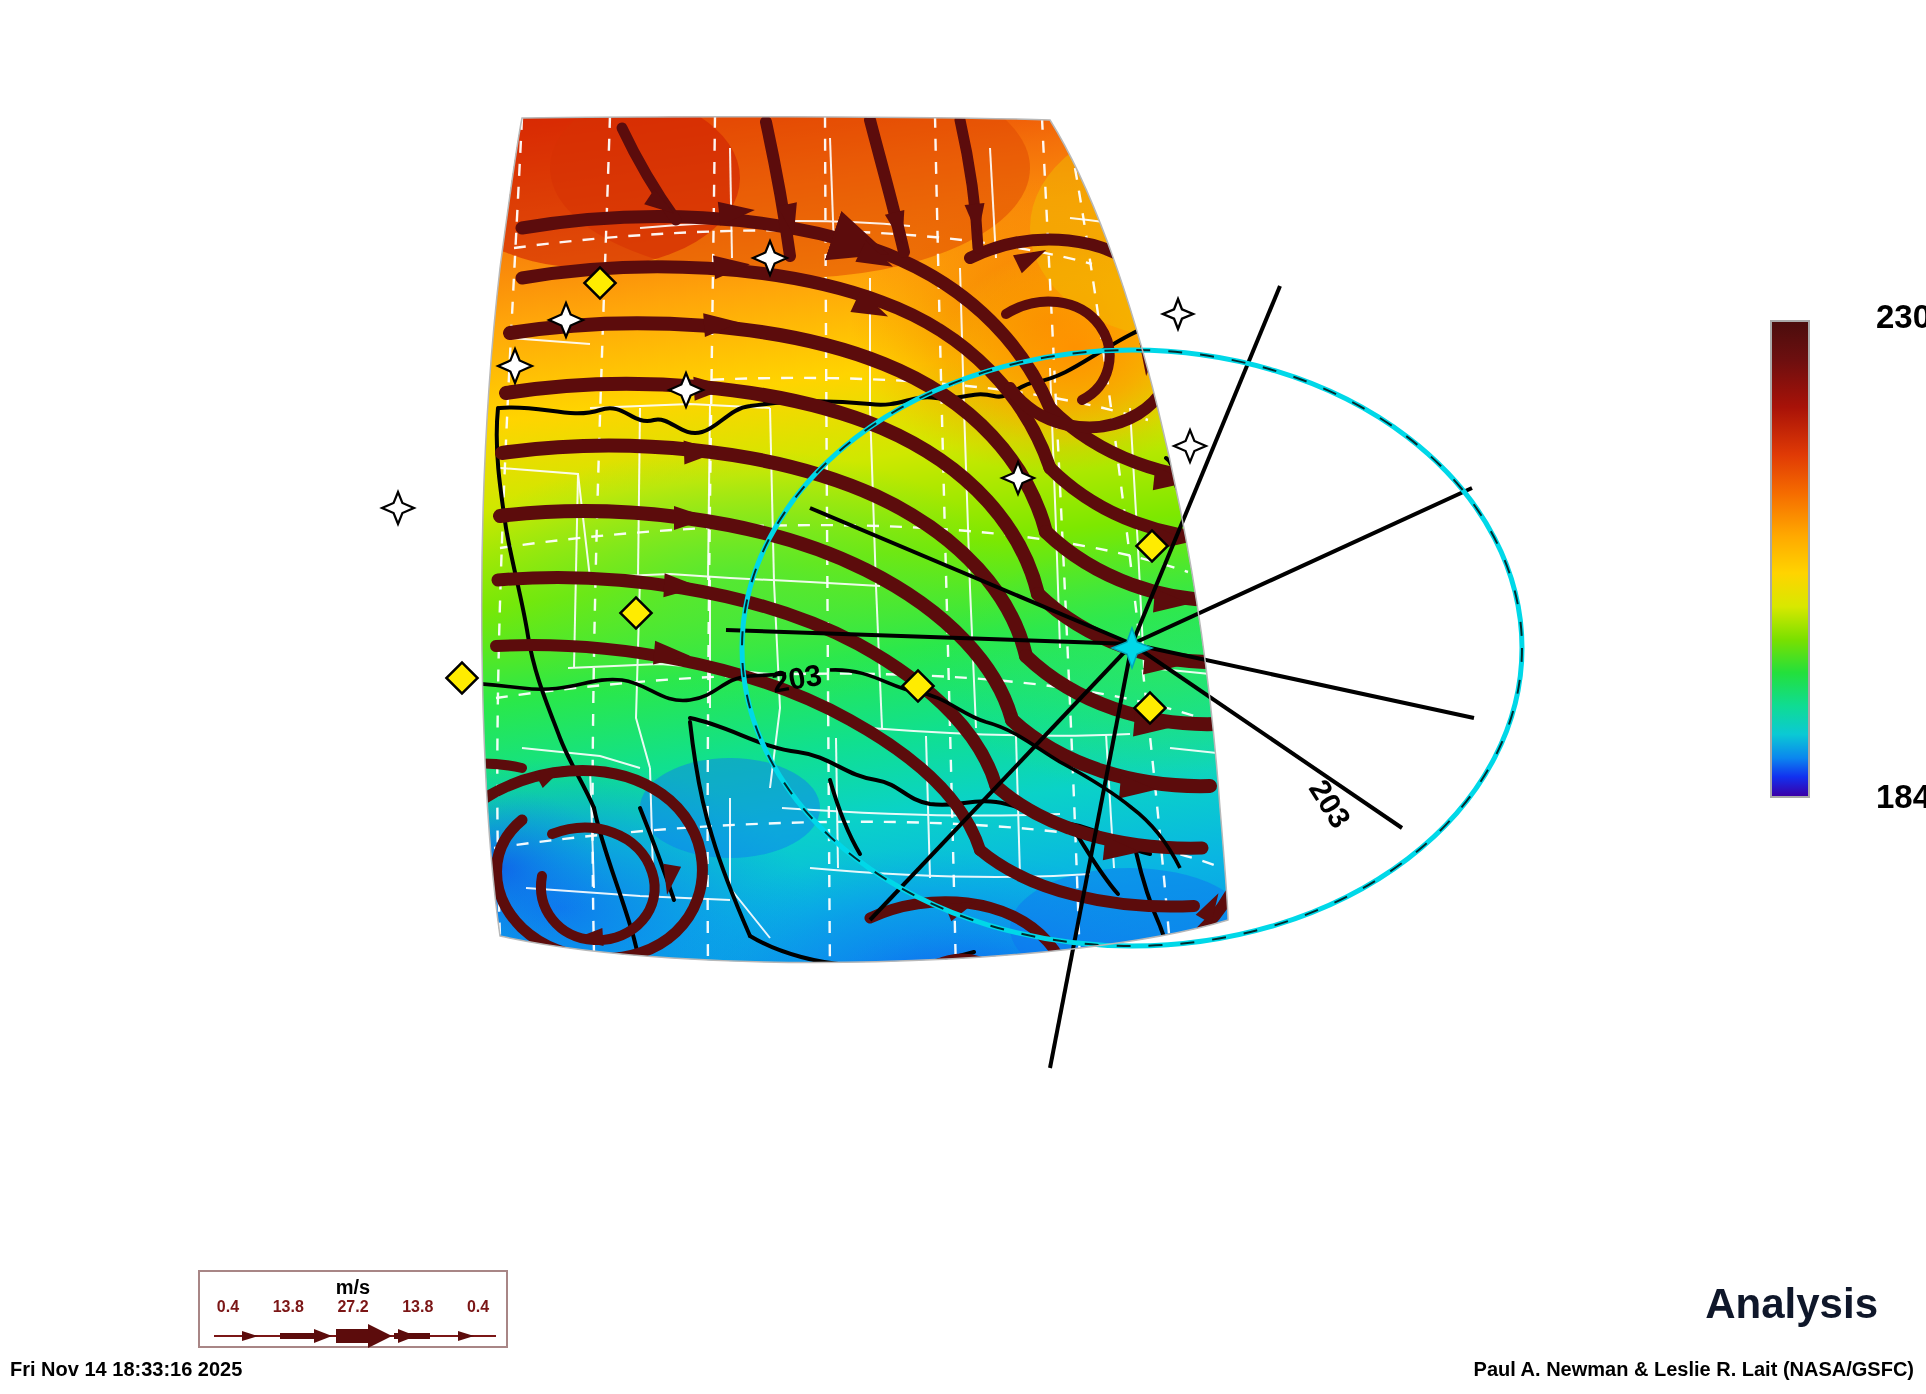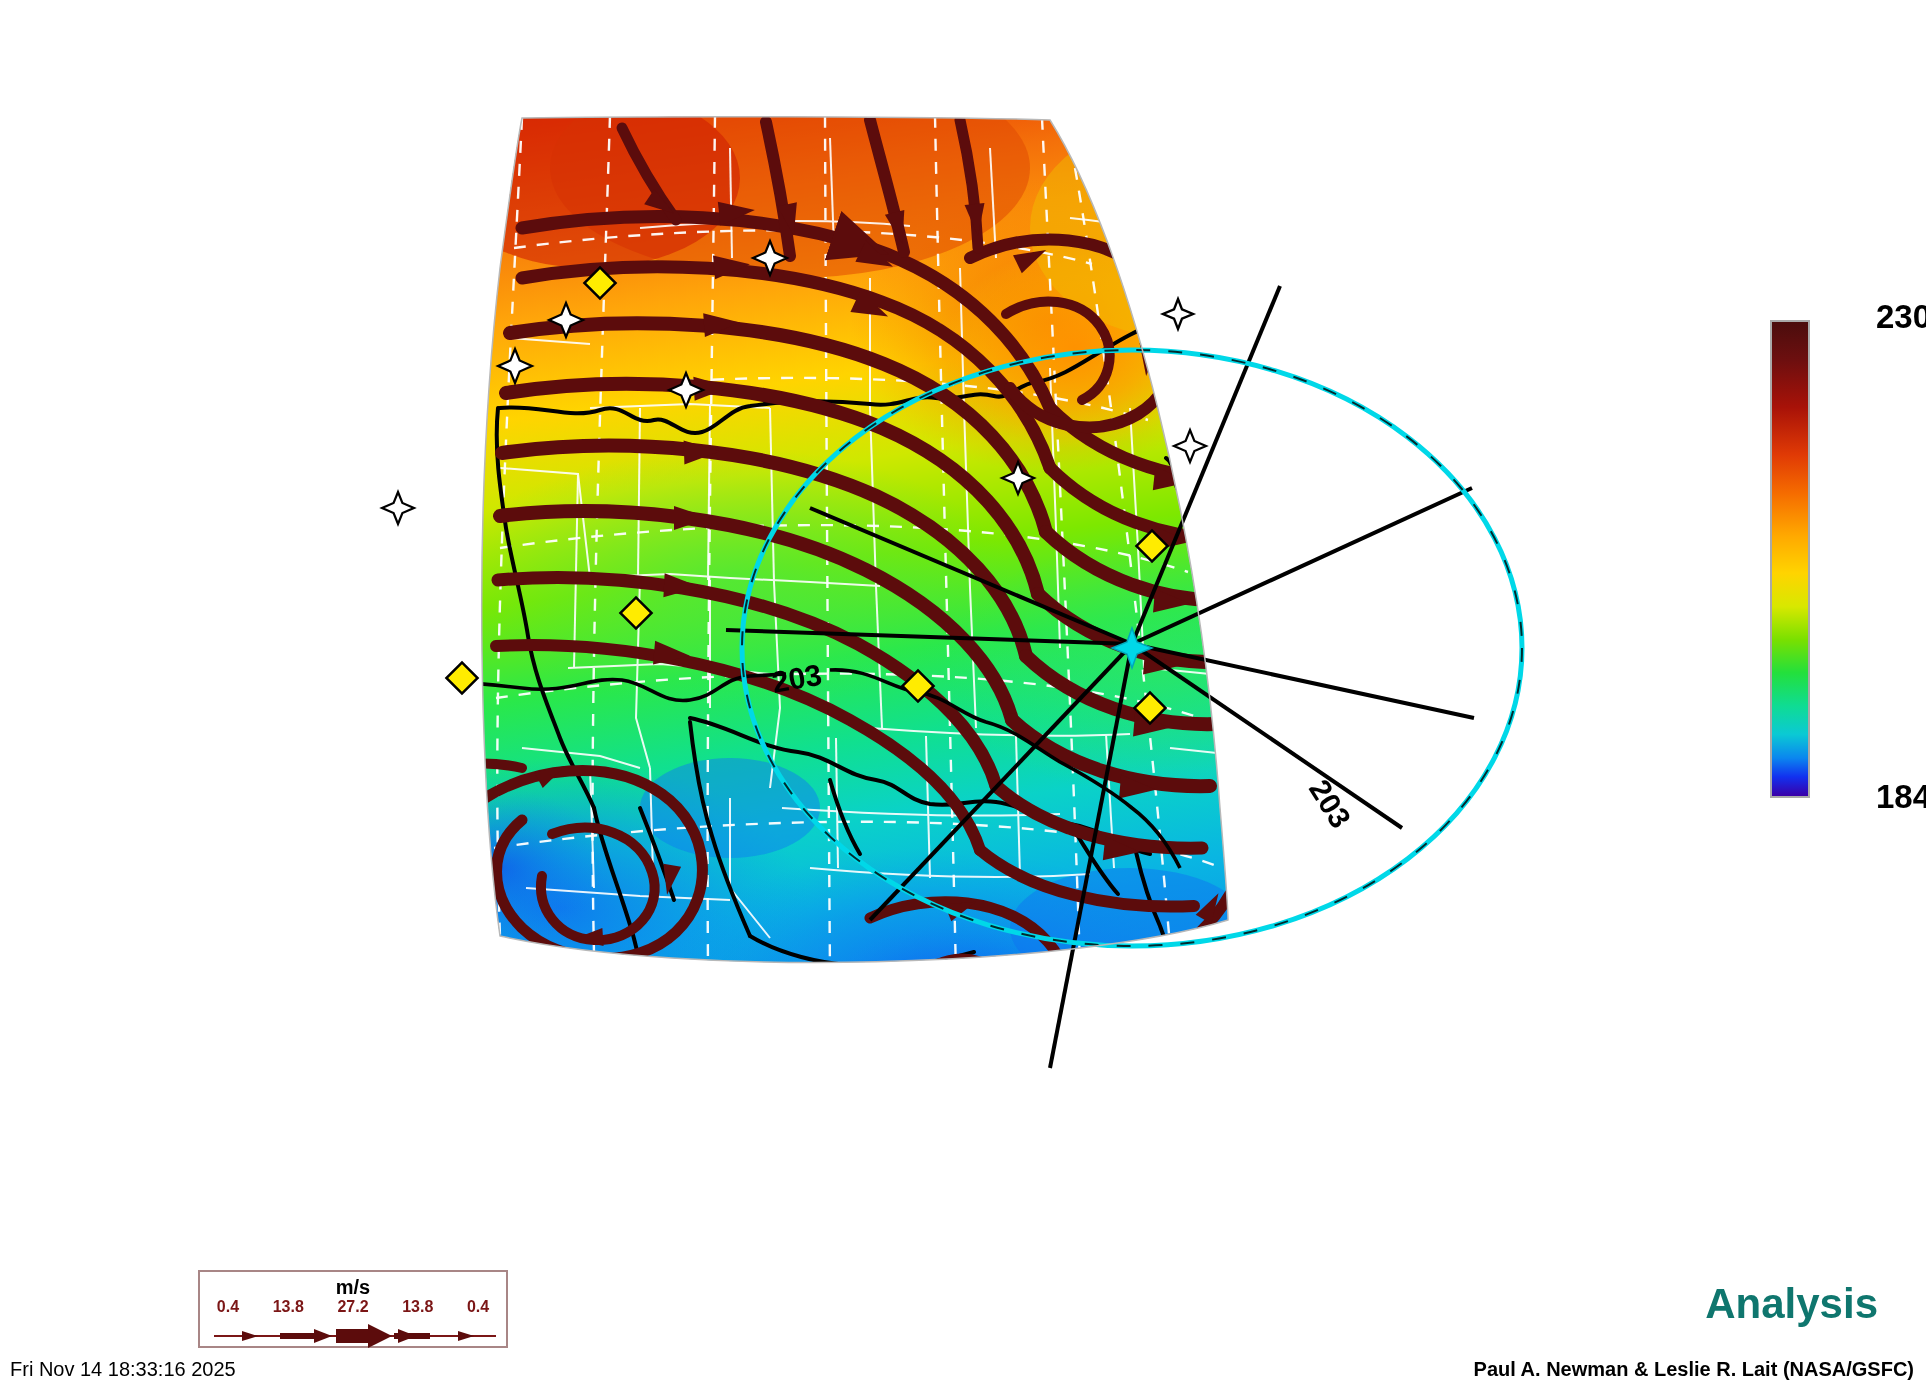--- a/index.html
+++ b/index.html
@@ -21,22 +21,22 @@
 
   .legend-box{position:absolute;left:198px;top:1270px;width:310px;height:78px;
               border:2px solid #a88686;box-sizing:border-box;background:#fff;}
   .legend-unit{position:absolute;left:0;right:0;top:4px;text-align:center;
                font-size:20px;font-weight:bold;color:#000;}
   .legend-vals{position:absolute;left:0;right:0;top:26px;display:flex;
                justify-content:space-around;font-size:16px;font-weight:bold;color:#7b1616;}
   .legend-arrows{position:absolute;left:0;right:0;top:52px;height:24px;}
 
   .analysis{position:absolute;right:48px;top:1280px;font-size:42px;
-            font-weight:bold;color:#0f766e;}
-  .stamp{position:absolute;left:10px;top:1358px;font-size:20px;font-weight:normal;color:#000;}
+            font-weight:bold;color:#0f172a;}
+  .stamp{position:absolute;left:10px;top:1358px;font-size:20px;font-weight:bold;color:#000;}
   .credit{position:absolute;right:12px;top:1358px;font-size:20px;font-weight:bold;color:#000;}
 </style>
 </head>
 <body>
 
 <div id="root">
 
 
   <div id="mapwrap">
     <svg id="mapsvg" viewBox="0 0 1400 1050">

